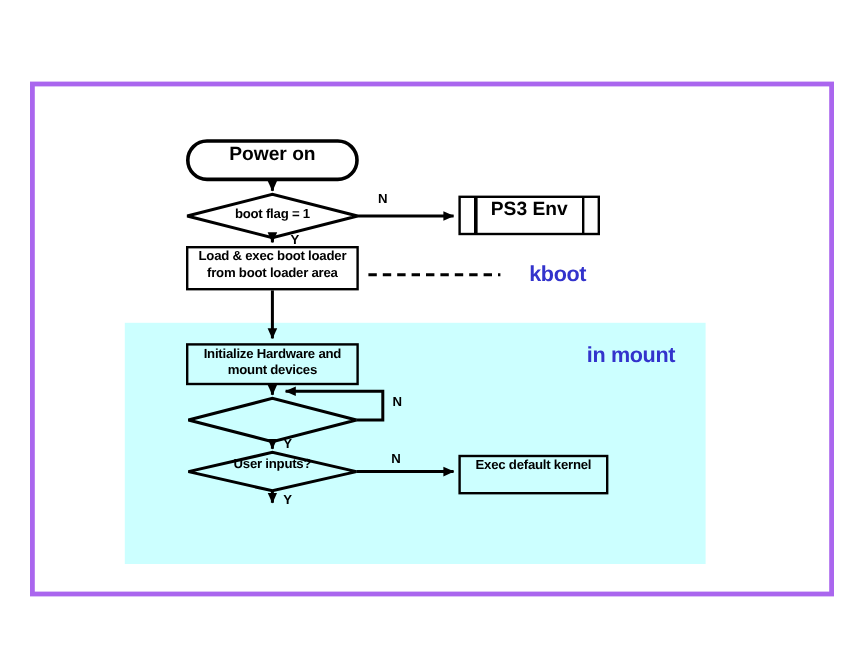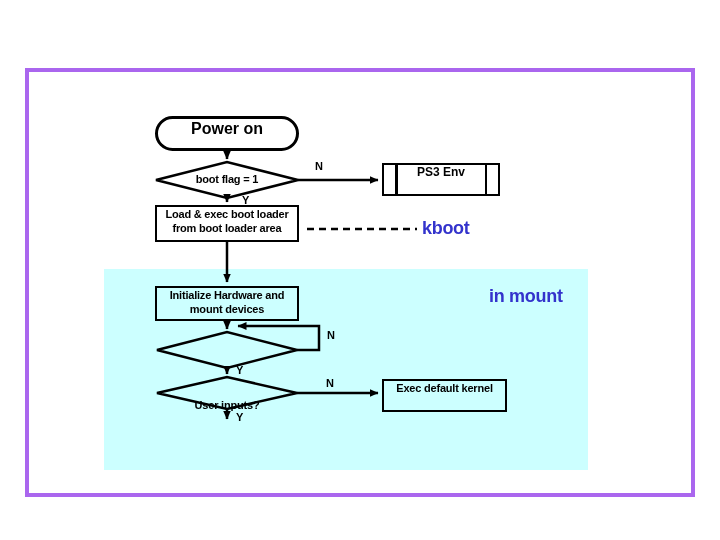--- a/index.html
+++ b/index.html
@@ -25,34 +25,34 @@
   .box{border:2.5px solid #000;}
   .box-thick{border:3px solid #000;}
   .stadium{
     left:155px;top:116px;width:144px;height:35px;border:3px solid #000;
     border-radius:18px;font-size:16px;letter-spacing:0;
   }
   .node-load{left:155px;top:205px;width:144px;height:37px;}
   .node-init{left:155px;top:286px;width:144px;height:35px;}
   .node-execdef{left:382px;top:379px;width:125px;height:33px;}
   .node-execuser{left:155px;top:422px;width:144px;height:34px;}
-  .node-ps3{left:382px;top:163px;width:118px;height:33px;font-size:12px;letter-spacing:0;}
+  .node-ps3{left:382px;top:163px;width:118px;height:33px;font-size:16px;letter-spacing:0;}
   .ps3bar{position:absolute;top:-1px;bottom:-1px;width:2.5px;background:#000;}
   .ps3bar.l{left:11px;} .ps3bar.r{right:11px;}
   .dtext{position:absolute;display:flex;align-items:center;justify-content:center;
     text-align:center;font-weight:bold;font-size:11px;line-height:1.25;white-space:pre-line;letter-spacing:-0.2px;}
   .dtext-bootflag{left:156px;top:162px;width:142px;height:36px;text-align:right;}
   .dtext-timeout{left:157px;top:332px;width:140px;height:36px;}
-  .dtext-user{left:157px;top:390px;width:140px;height:32px;}
+  .dtext-user{left:157px;top:372px;width:140px;height:32px;}
   .yn{position:absolute;font-weight:bold;font-size:11px;}
   .lbl-n1{left:315px;top:160px;} .lbl-y1{left:242px;top:194px;}
   .lbl-n2{left:327px;top:329px;} .lbl-y2{left:236px;top:364px;}
   .lbl-n3{left:326px;top:377px;} .lbl-y3{left:236px;top:411px;}
   .accent{position:absolute;font-weight:bold;font-size:18px;color:#3333cc;letter-spacing:-0.3px;}
-  .lbl-kboot{left:422px;top:218px;}
+  .lbl-kboot{left:441px;top:218px;}
   .lbl-inkboot{left:489px;top:286px;}
 </style>
 </head>
 <body>
 
 <div class="canvas">
 
   <div class="frame"></div>
   <div class="kboot-region"></div>
 

